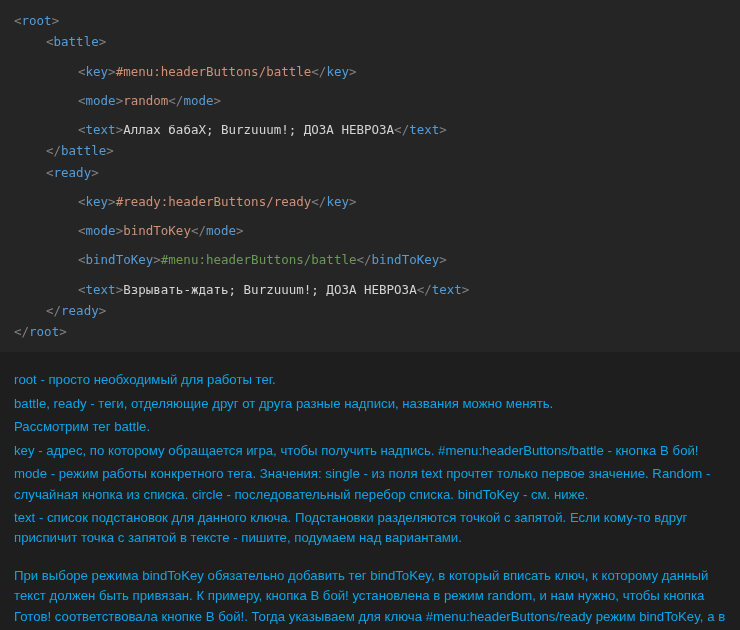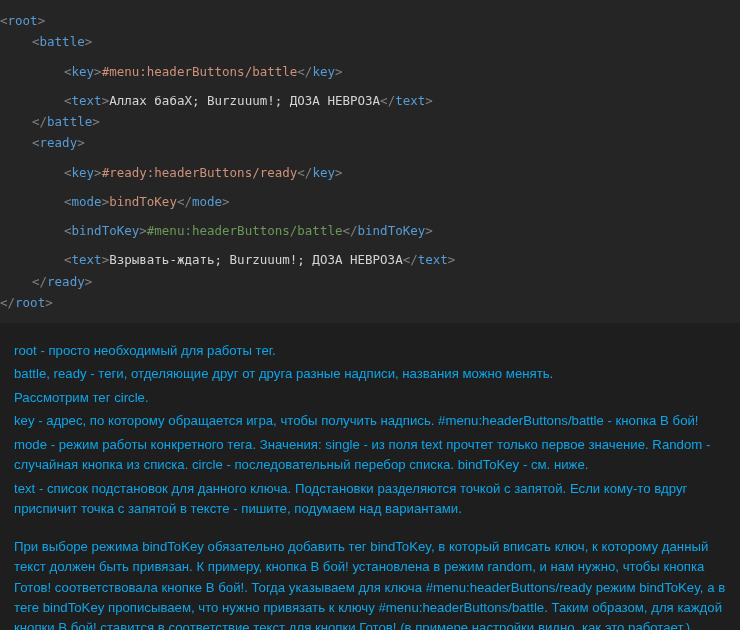--- a/index.html
+++ b/index.html
@@ -7,21 +7,21 @@
     background: #1e1e1e;
     color: #d4d4d4;
     font-family: Arial, sans-serif;
     font-size: 13px;
     width: 740px;
     height: 630px;
     overflow: hidden;
   }
   .code-block {
     background: #252526;
-    padding: 10px 12px 10px 0;
+    padding: 10px 12px 10px 14px;
     font-family: Consolas, monospace;
     font-size: 12.5px;
     line-height: 1.7;
     color: #d4d4d4;
   }
   .code-line { white-space: pre; }
   .indent1 { padding-left: 32px; }
   .indent2 { padding-left: 64px; margin-top: 8px; }
   .tag { color: #808080; }
   .tagname { color: #569cd6; }
@@ -38,33 +38,34 @@
   .doc-block p { margin-bottom: 3px; }
   .para-gap { height: 14px; }
 </style>
 </head>
 <body>
 
 <div class="code-block" id="code-container">
     <div class="code-line indent0"><span class="tag">&lt;</span><span class="tagname">root</span><span class="tag">&gt;</span></div>
     <div class="code-line indent1"><span class="tag">&lt;</span><span class="tagname">battle</span><span class="tag">&gt;</span></div>
     <div class="code-line indent2"><span class="tag">&lt;</span><span class="tagname">key</span><span class="tag">&gt;</span><span class="val-orange">#menu:headerButtons/battle</span><span class="tag">&lt;/</span><span class="tagname">key</span><span class="tag">&gt;</span></div>
+    <div class="code-line indent2"><span class="tag">&lt;</span><span class="tagname">mode</span><span class="tag">&gt;</span><span class="val-orange">random</span><span class="tag">&lt;/</span><span class="tagname">mode</span><span class="tag">&gt;</span></div>
     <div class="code-line indent2"><span class="tag">&lt;</span><span class="tagname">text</span><span class="tag">&gt;</span><span class="val-white">Аллах бабаХ; Burzuuum!; ДОЗА НЕВРОЗА</span><span class="tag">&lt;/</span><span class="tagname">text</span><span class="tag">&gt;</span></div>
     <div class="code-line indent1"><span class="tag">&lt;/</span><span class="tagname">battle</span><span class="tag">&gt;</span></div>
     <div class="code-line indent1"><span class="tag">&lt;</span><span class="tagname">ready</span><span class="tag">&gt;</span></div>
     <div class="code-line indent2"><span class="tag">&lt;</span><span class="tagname">key</span><span class="tag">&gt;</span><span class="val-orange">#ready:headerButtons/ready</span><span class="tag">&lt;/</span><span class="tagname">key</span><span class="tag">&gt;</span></div>
     <div class="code-line indent2"><span class="tag">&lt;</span><span class="tagname">mode</span><span class="tag">&gt;</span><span class="val-orange">bindToKey</span><span class="tag">&lt;/</span><span class="tagname">mode</span><span class="tag">&gt;</span></div>
     <div class="code-line indent2"><span class="tag">&lt;</span><span class="tagname">bindToKey</span><span class="tag">&gt;</span><span class="val-green">#menu:headerButtons/battle</span><span class="tag">&lt;/</span><span class="tagname">bindToKey</span><span class="tag">&gt;</span></div>
     <div class="code-line indent2"><span class="tag">&lt;</span><span class="tagname">text</span><span class="tag">&gt;</span><span class="val-white">Взрывать-ждать; Burzuuum!; ДОЗА НЕВРОЗА</span><span class="tag">&lt;/</span><span class="tagname">text</span><span class="tag">&gt;</span></div>
     <div class="code-line indent1"><span class="tag">&lt;/</span><span class="tagname">ready</span><span class="tag">&gt;</span></div>
     <div class="code-line indent0"><span class="tag">&lt;/</span><span class="tagname">root</span><span class="tag">&gt;</span></div>
   </div>
 
 <div class="doc-block">
   <p>root - просто необходимый для работы тег.</p>
   <p>battle, ready - теги, отделяющие друг от друга разные надписи, названия можно менять.</p>
-  <p>Рассмотрим тег circle.</p>
+  <p>Рассмотрим тег battle.</p>
   <p>key - адрес, по которому обращается игра, чтобы получить надпись. #menu:headerButtons/battle - кнопка В бой!</p>
   <p>mode - режим работы конкретного тега. Значения: single - из поля text прочтет только первое значение. Random - случайная кнопка из списка. circle - последовательный перебор списка. bindToKey - см. ниже.</p>
   <p>text - список подстановок для данного ключа. Подстановки разделяются точкой с запятой. Если кому-то вдруг приспичит точка с запятой в тексте - пишите, подумаем над вариантами.</p>
   <div class="para-gap"></div>
   <p>При выборе режима bindToKey обязательно добавить тег bindToKey, в который вписать ключ, к которому данный текст должен быть привязан. К примеру, кнопка В бой! установлена в режим random, и нам нужно, чтобы кнопка Готов! соответствовала кнопке В бой!. Тогда указываем для ключа #menu:headerButtons/ready режим bindToKey, а в теге bindToKey прописываем, что нужно привязать к ключу #menu:headerButtons/battle. Таким образом, для каждой кнопки В бой! ставится в соответствие текст для кнопки Готов! (в примере настройки видно, как это работает.)</p>
 </div>
 
 </body></html>

